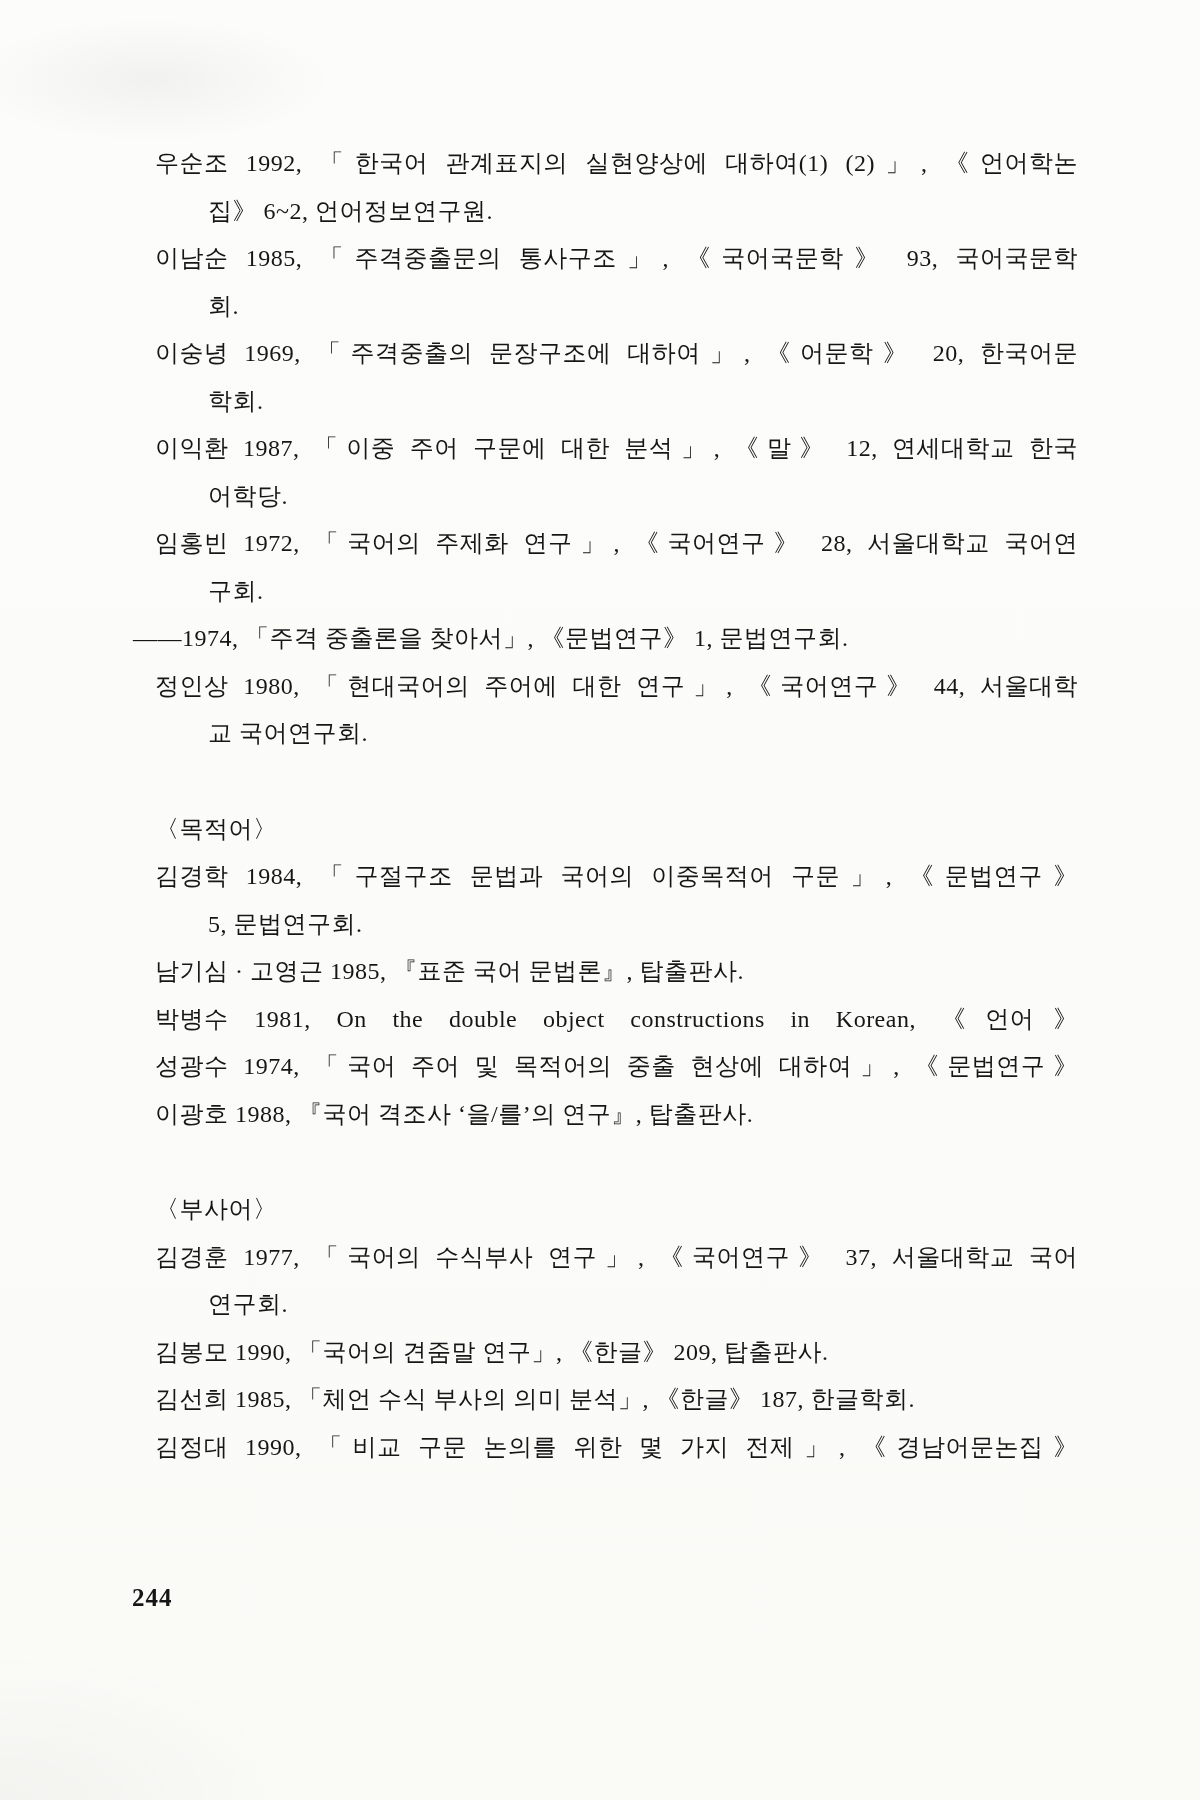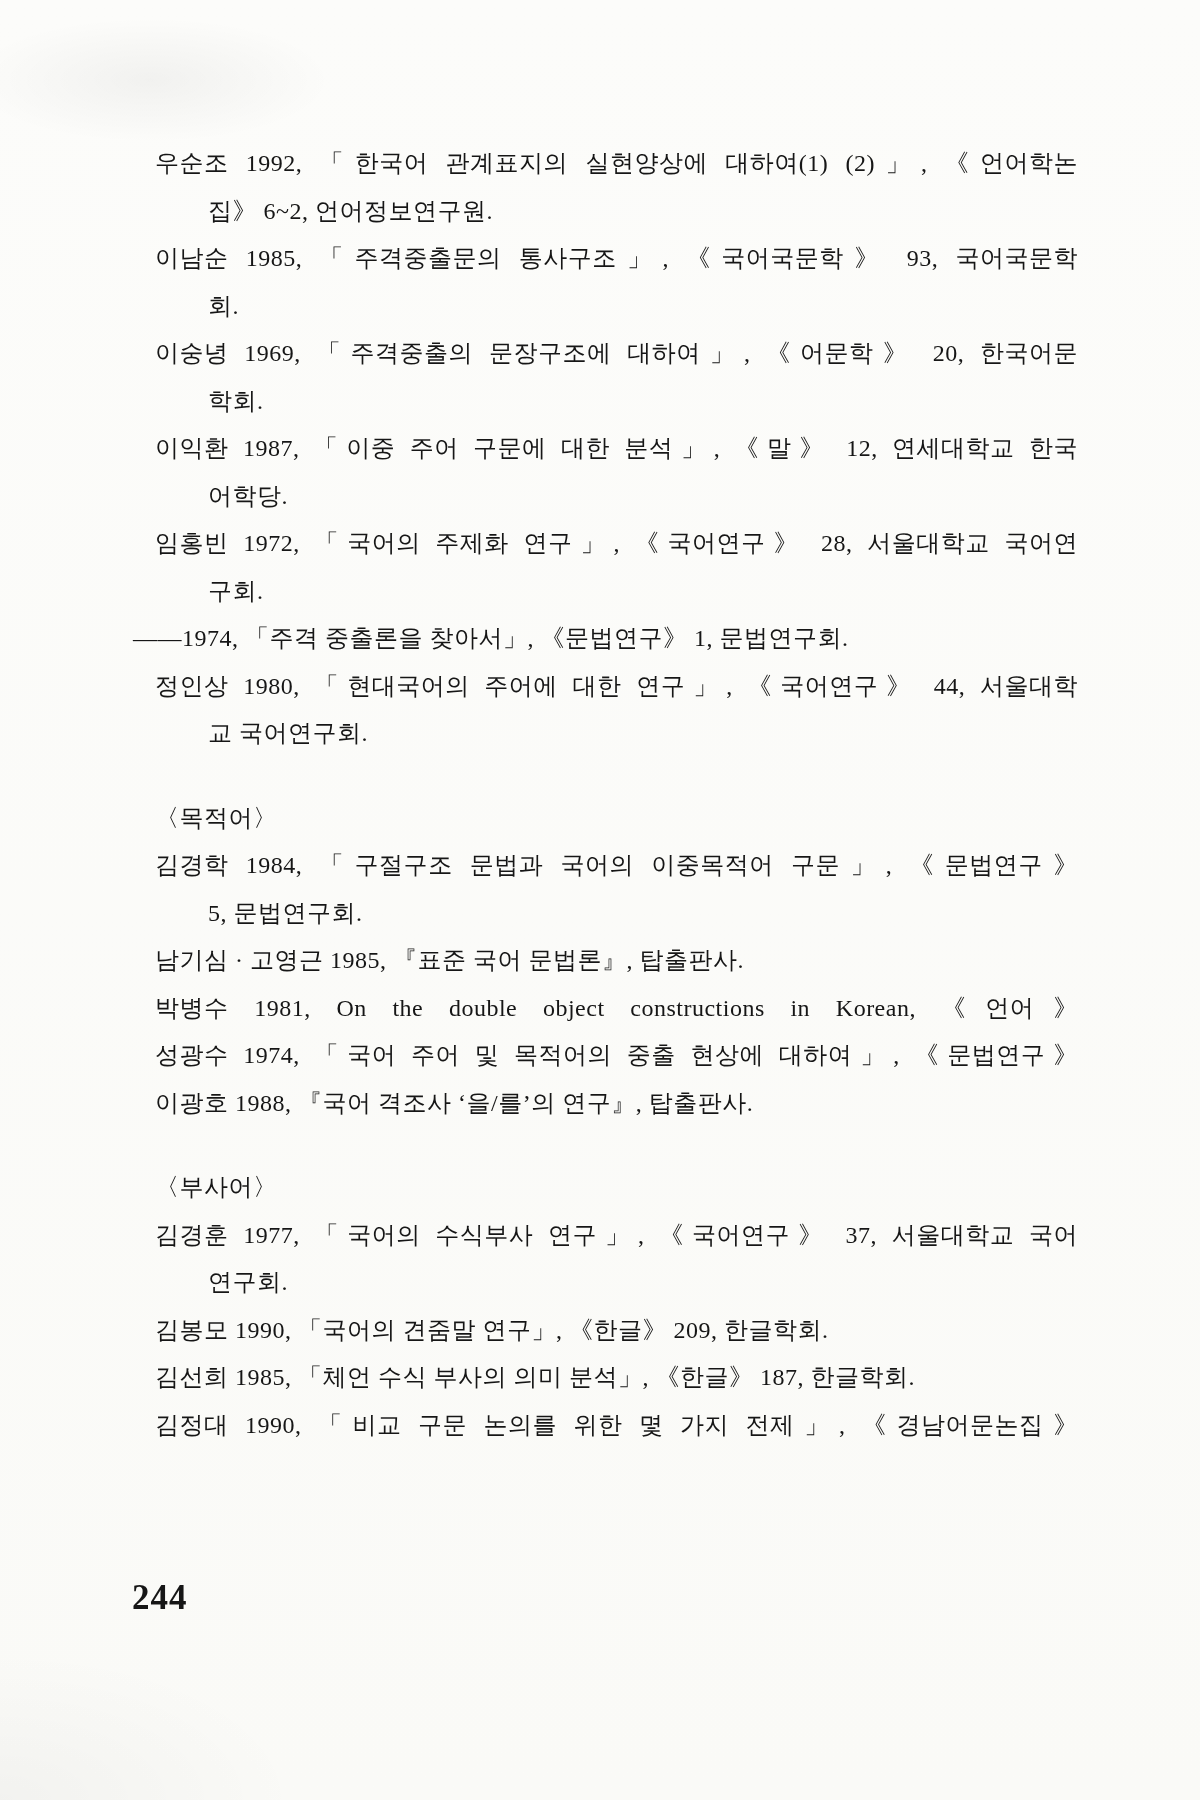--- a/index.html
+++ b/index.html
@@ -26,21 +26,21 @@
   }
   .bib {
     position: absolute;
     left: 155px;
     top: 140px;
     width: 923px;
     font-size: 24px;
     letter-spacing: 0.5px;
   }
   .section + .section {
-    margin-top: 37px;
+    margin-top: 48px;
   }
   .section-header {
     height: 47.5px;
     line-height: 47.5px;
   }
   .line {
     height: 47.5px;
     line-height: 47.5px;
   }
   .line.cont {
@@ -51,21 +51,21 @@
     text-align: justify;
     text-align-last: justify;
   }
   .line.dash {
     margin-left: -22px;
   }
   .page-number {
     position: absolute;
     left: 132px;
     top: 1578px;
-    font-size: 35px;
+    font-size: 25px;
     font-weight: bold;
     letter-spacing: 1px;
     line-height: 40px;
   }
 </style>
 </head>
 <body>
 
 <div class="page">
   <main class="bib" id="bib">
@@ -117,21 +117,21 @@
           <div class="line first">이광호 1988, 『국어 격조사 ‘을/를’의 연구』, 탑출판사.</div>
         </div>
       </section>
       <section class="section">
         <div class="section-header">〈부사어〉</div>
         <div class="entry">
           <div class="line first justify">김경훈 1977, 「국어의 수식부사 연구」, 《국어연구》 37, 서울대학교 국어</div>
           <div class="line cont">연구회.</div>
         </div>
         <div class="entry">
-          <div class="line first">김봉모 1990, 「국어의 견줌말 연구」, 《한글》 209, 한글학회.</div>
+          <div class="line first">김봉모 1990, 「국어의 견줌말 연구」, 《한글》 209, 탑출판사.</div>
         </div>
         <div class="entry">
           <div class="line first">김선희 1985, 「체언 수식 부사의 의미 분석」, 《한글》 187, 한글학회.</div>
         </div>
         <div class="entry">
           <div class="line first justify">김정대 1990, 「비교 구문 논의를 위한 몇 가지 전제」, 《경남어문논집》</div>
         </div>
       </section>
     </main>
   <div class="page-number">244</div>

